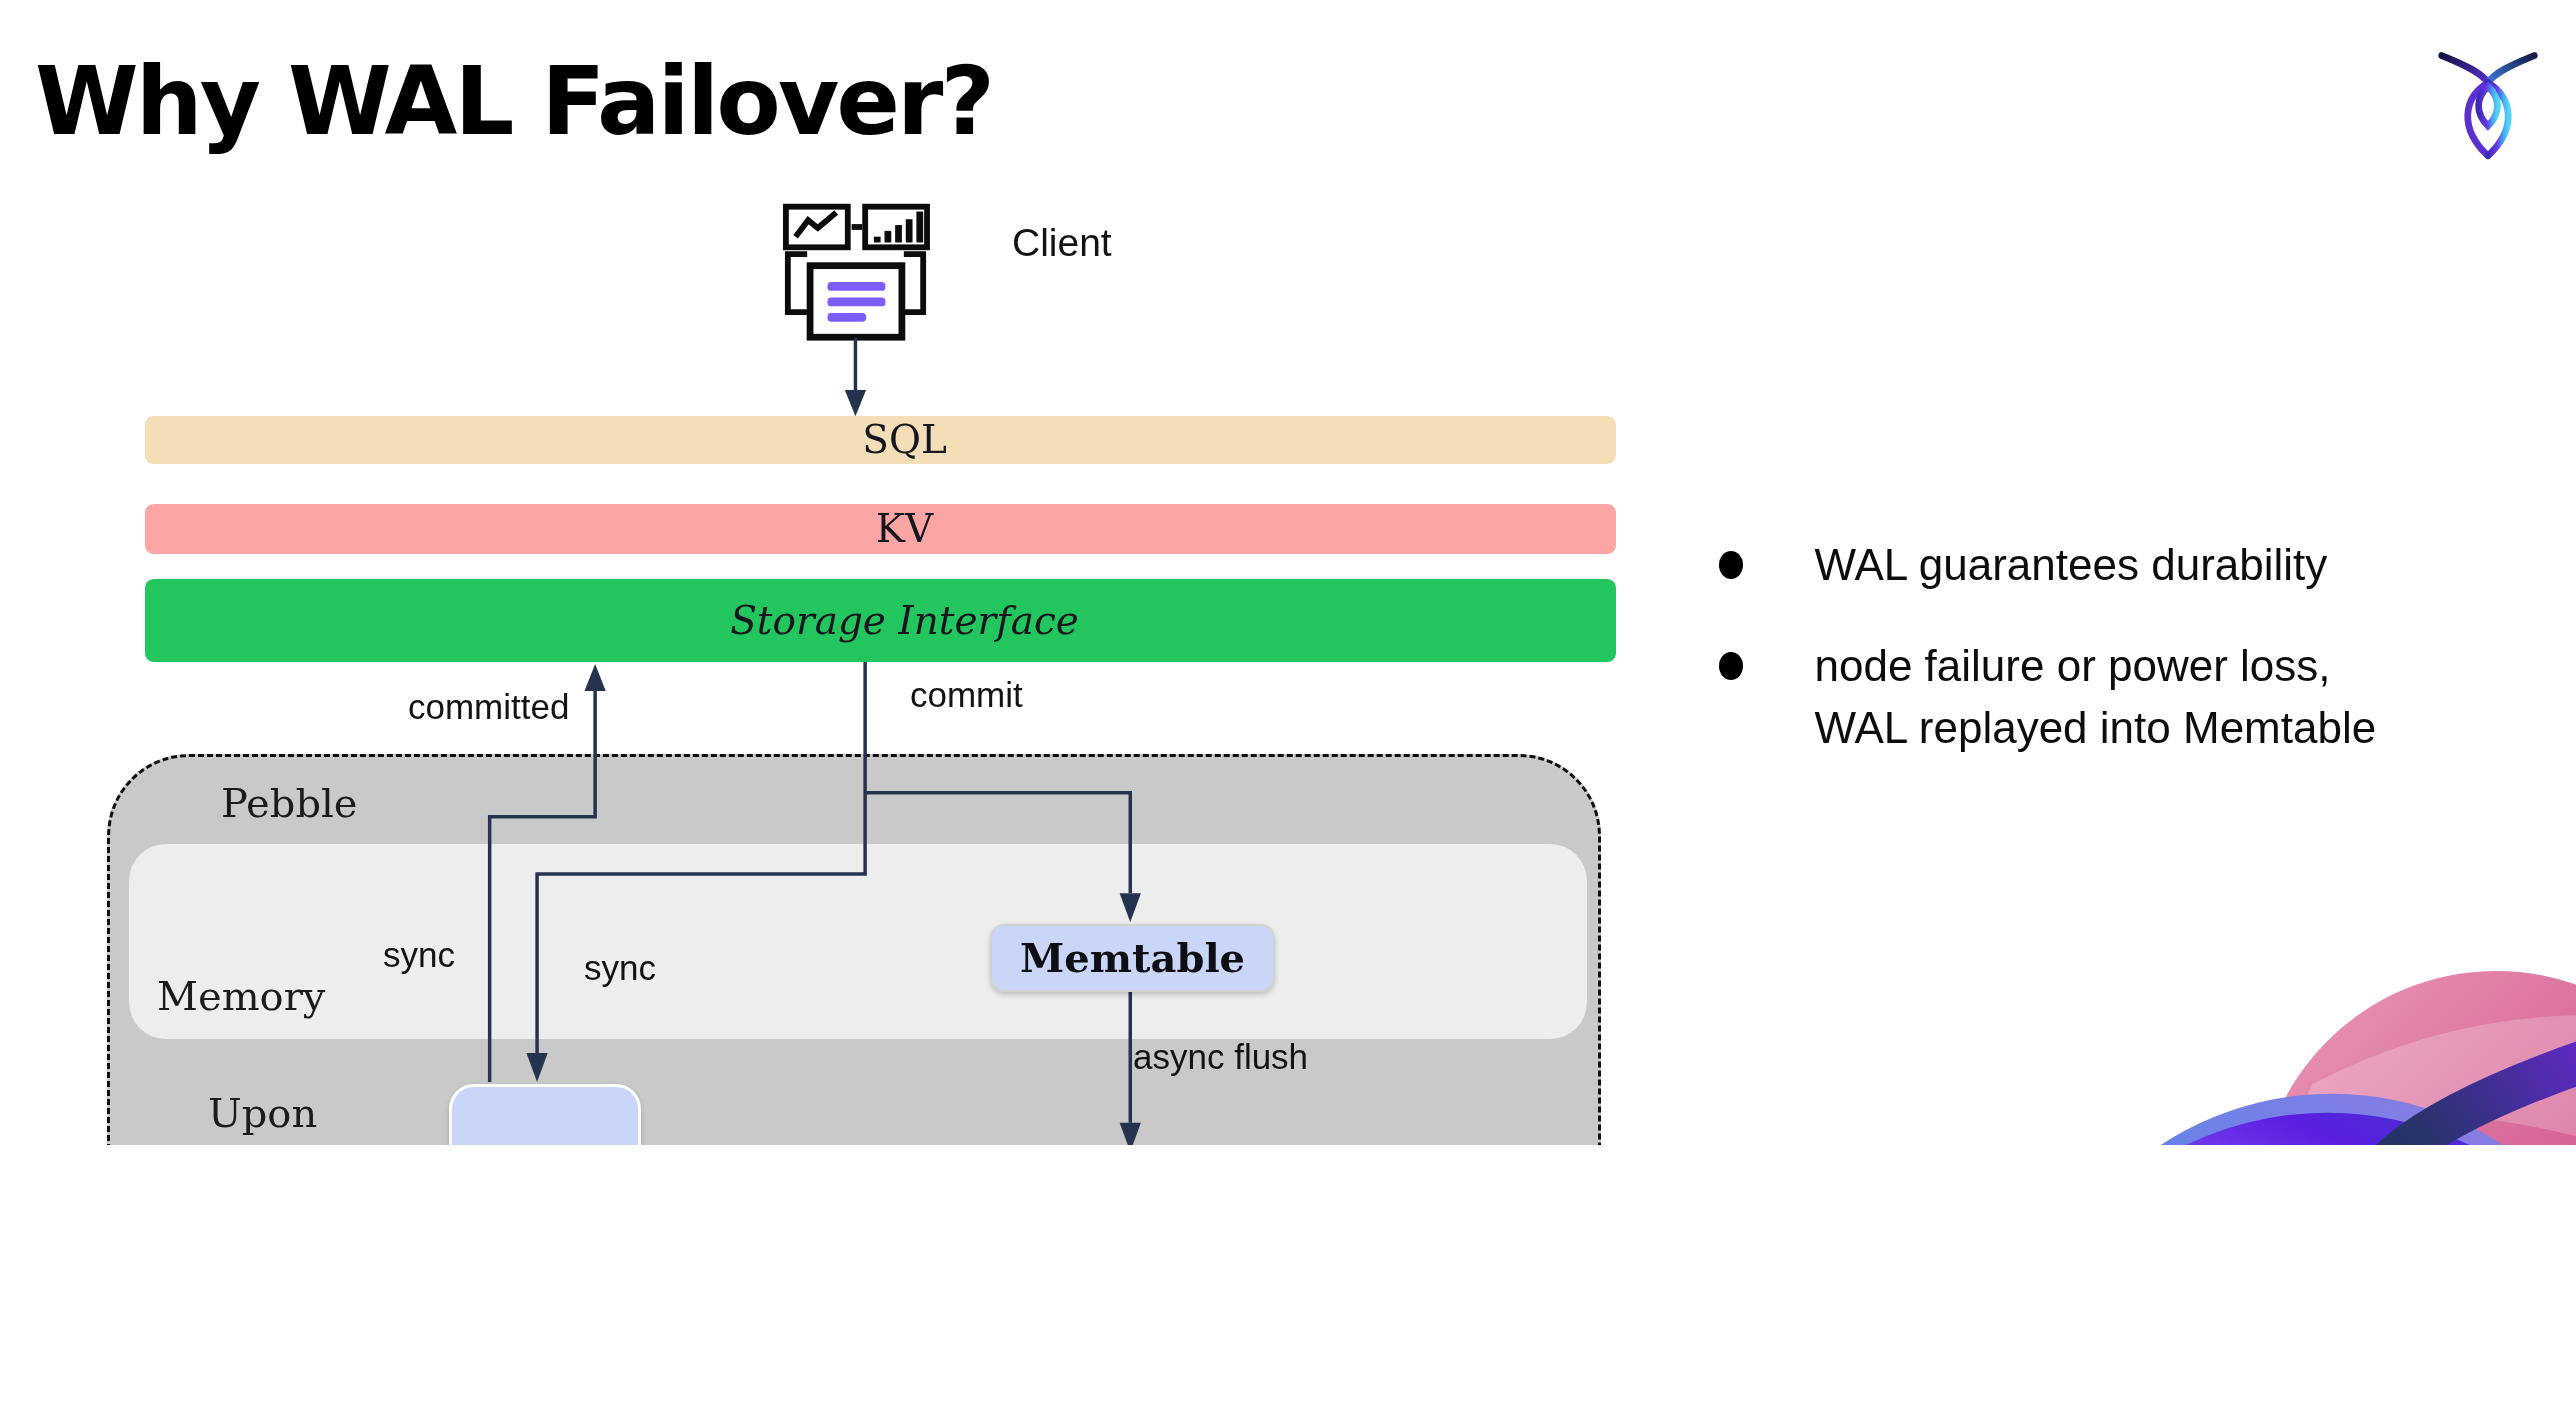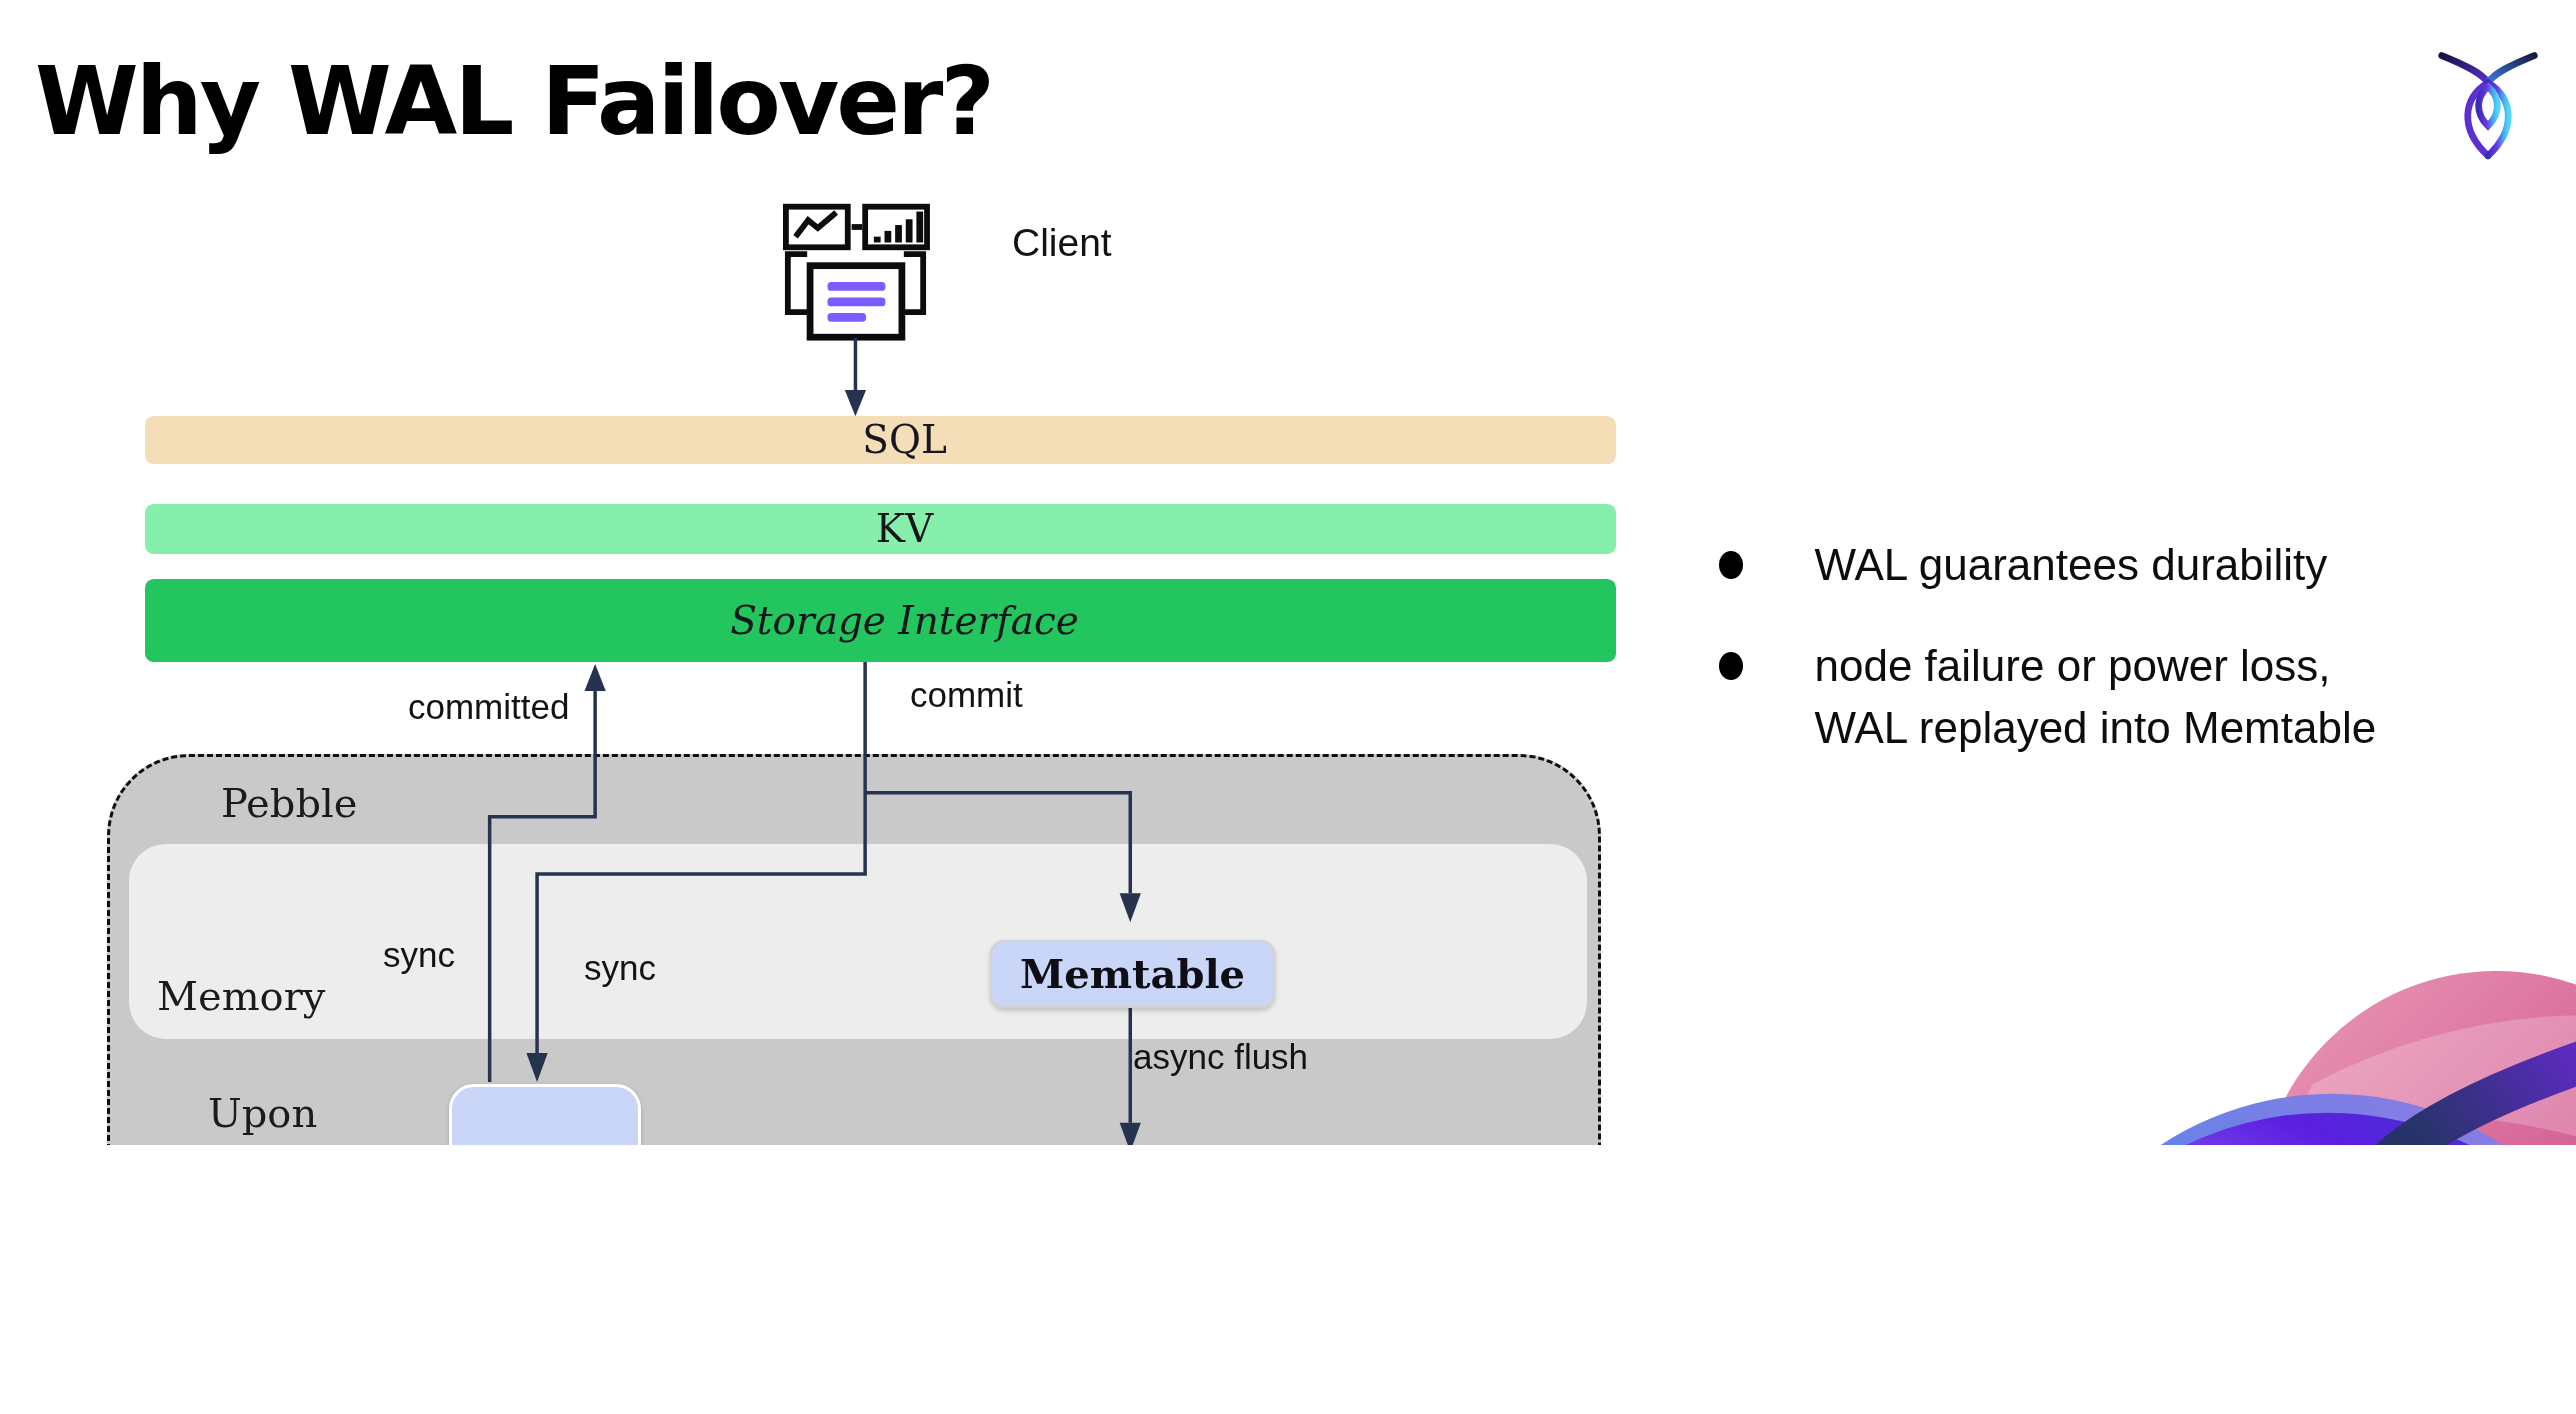--- a/index.html
+++ b/index.html
@@ -8,37 +8,37 @@
   .abs{position:absolute;}
 
   
   .title{left:35px;top:50px;font-family:"DejaVu Sans","Liberation Sans",sans-serif;
          font-weight:700;font-size:94px;letter-spacing:-2.9px;color:#000;line-height:1.1;}
 
   
   .bar{left:145px;width:1423px;border-radius:8.7px;text-align:center;
        font-family:"DejaVu Serif","Liberation Serif",serif;font-size:39px;color:#16161f;padding-left:48px;}
   .bar.sql{top:416px;height:48px;line-height:48px;background:#f4deb8;}
-  .bar.kv{top:504px;height:50px;line-height:50px;background:#86efac;}
+  .bar.kv{top:504px;height:50px;line-height:50px;background:#fca5a5;}
   .bar.storage{top:579px;height:83px;line-height:83px;background:#22c55e;font-style:italic;}
 
   
   .pebble{left:107px;top:754px;width:1488px;height:639px;background:#c9c9c9;
           border:3.9px dashed #0f0f0f;border-radius:82px;}
   .memband{left:129px;top:844px;width:1458px;height:195px;background:#ededed;border-radius:37px;}
 
   .serifLabel{font-family:"DejaVu Serif","Liberation Serif",serif;font-size:40px;color:#1b1b1b;}
   .sansLabel{font-family:"Liberation Sans","DejaVu Sans",sans-serif;font-size:35px;color:#131313;}
 
   
   .node{background:#c9d6f8;font-family:"DejaVu Serif","Liberation Serif",serif;
         font-weight:bold;font-size:40px;color:#0e0e14;text-align:center;
         box-shadow:0 2.9px 5.8px rgba(0,0,0,0.18);}
   .wal{left:449px;top:1084px;width:186px;height:176px;line-height:176px;border:3.9px solid #ffffff;border-radius:25px;}
-  .memtable{left:990px;top:924px;width:281px;height:64px;line-height:64px;border:2.9px solid #d2d2d2;border-radius:14.5px;margin-top:16px;}
+  .memtable{left:990px;top:924px;width:281px;height:64px;line-height:64px;border:2.9px solid #d2d2d2;border-radius:14.5px;}
   .sstable{left:990px;top:1153px;width:281px;height:168px;line-height:168px;border:3.9px solid #ffffff;border-radius:25px;}
 
   
   .bullets{left:1703px;top:534px;width:852px;}
   .bullet{display:flex;align-items:flex-start;}
   .bullet + .bullet{margin-top:39px;}
   .dot{width:24px;height:28px;border-radius:50%;background:#000;margin:17.4px 0 0 15.5px;flex:0 0 auto;}
   .btext{margin-left:72px;font-size:44px;line-height:62px;color:#0d0d0d;}
 
   svg{display:block;}

